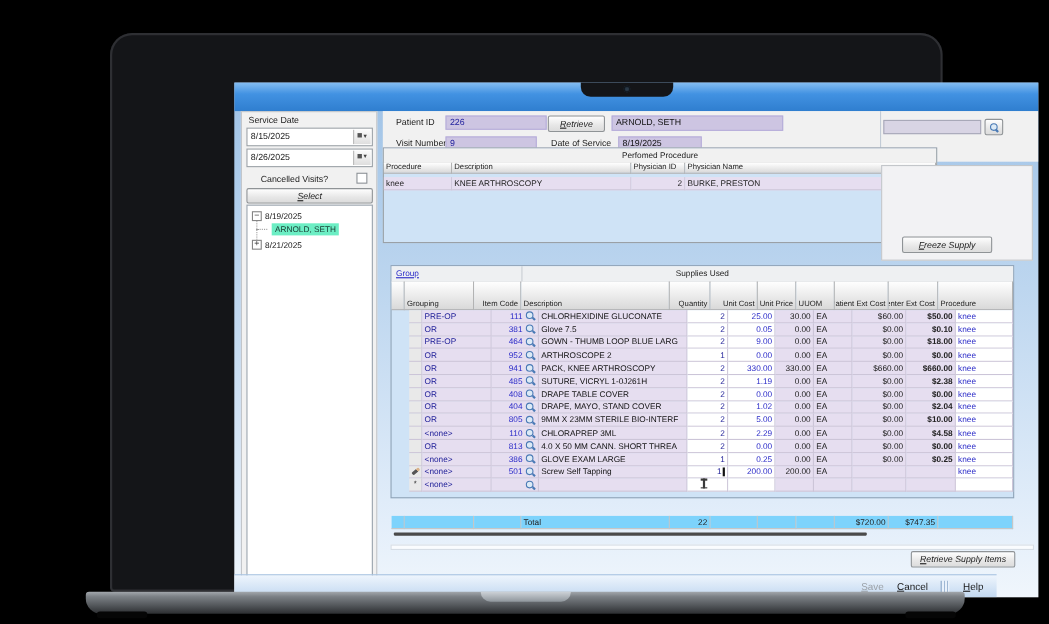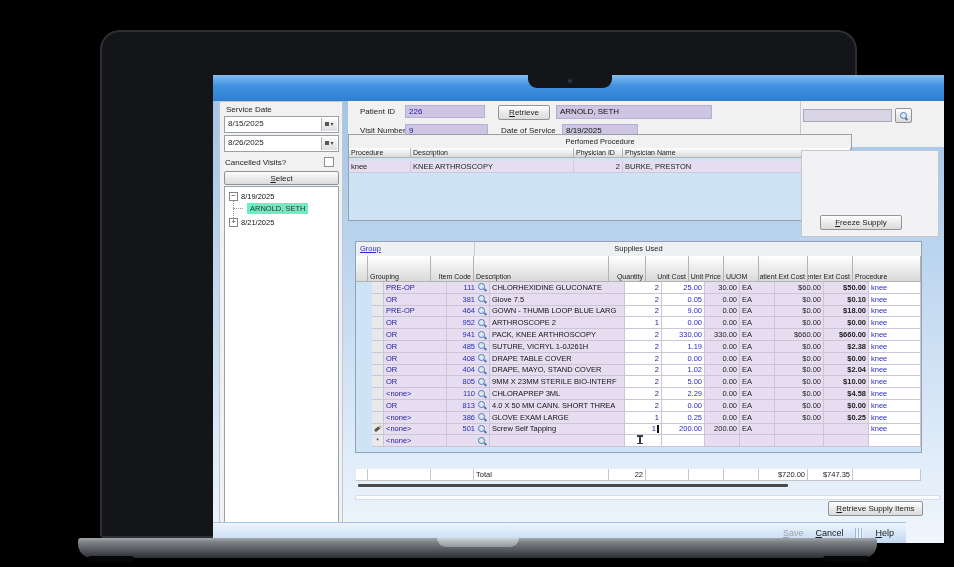--- a/index.html
+++ b/index.html
@@ -23,21 +23,21 @@
   .foot.l{left:88px}.foot.r{left:823px}
   
   .titlebar{position:absolute;left:0;top:0;width:731px;height:26px;
         background:linear-gradient(180deg,#85bdf1 0%,#4292e2 40%,#2f7ecf 100%);}
   .panel{position:absolute;background:#f1f1f1;border:1px solid #c3c6ca;box-sizing:border-box;}
   .lbl{position:absolute;font-size:8px;color:#1c1c1c;white-space:nowrap;}
   .field{position:absolute;background:#cdc5e2;border:1px solid #b6addA;box-sizing:border-box;
          font-size:8px;color:#22229e;padding:1px 3px;white-space:nowrap;overflow:hidden;}
   .btn{position:absolute;background:linear-gradient(180deg,#fefefe,#e7e7e7 60%,#dcdcdc);
        border:1px solid #8f9396;border-radius:2px;font-size:8px;color:#1c1c1c;
-       text-align:center;box-sizing:border-box;font-family:"Liberation Sans",sans-serif;padding:0;}
+       text-align:center;box-sizing:border-box;font-family:"Liberation Sans",sans-serif;padding:0;font-style:italic;}
   .mn{display:block;line-height:13px;}
   .mn::first-letter{text-decoration:underline;}
   
   .datebox{position:absolute;left:4px;width:115px;height:17px;background:#fff;border:1px solid #9aa0a6;
            box-sizing:border-box;font-size:8px;color:#1c1c1c;padding:2px 3px;}
   .dd{position:absolute;right:1px;top:1px;width:15px;height:13px;background:linear-gradient(#fbfbfb,#dedede);
       border-left:1px solid #b5b5b5;font-size:6px;color:#444;text-align:center;line-height:13px;}
   .dd::before{content:"";display:inline-block;width:4px;height:4px;background:#555;margin-right:1px;}
   .chk{position:absolute;width:10px;height:10px;background:#fff;border:1px solid #8a8f94;box-sizing:border-box;}
   .treebox{position:absolute;left:4px;top:84px;width:115px;height:348px;background:#fff;
@@ -88,21 +88,21 @@
   .c-proc{background:#fff;color:#2a2ac8;}
   .mag{position:relative;display:inline-block;width:10px;height:10px;flex:0 0 10px;}
   .mag::before{content:"";position:absolute;left:1px;top:1px;width:5px;height:5px;border:1px solid #4a7ab5;
                border-radius:50%;background:#dceaf6;}
   .mag::after{content:"";position:absolute;left:6.5px;top:7px;width:3px;height:1.5px;background:#4a7ab5;
               transform:rotate(45deg);}
   .pencil{display:inline-block;width:8px;height:3px;border-radius:1px;transform:rotate(-40deg);
           background:linear-gradient(90deg,#555 65%,#d9b38c 65%);}
   .caret{display:inline-block;width:2px;height:8px;background:#111;margin-left:1px;}
   .totalrow{position:absolute;left:0;top:227px;right:0;}
-  .totalrow .cell{background:#ffffff;border-color:#c6c6c6;color:#222;height:12px;}
+  .totalrow .cell{background:#7dd3fc;border-color:#c6c6c6;color:#222;height:12px;}
   .hscroll{position:absolute;left:2px;top:242px;height:3px;width:430px;background:#4a4a4a;border-radius:1px;}
   .ibeam{position:absolute;left:283px;top:193px;width:1.5px;height:9px;background:#3a3a3a;}
   .ibeam::before,.ibeam::after{content:"";position:absolute;left:-2px;width:5.5px;height:1.5px;background:#3a3a3a;}
   .ibeam::before{top:0}.ibeam::after{bottom:0}
   
   .whitestrip{position:absolute;left:142px;top:420px;width:585px;height:5px;background:#fafcfe;border:1px solid #d6dde5;box-sizing:border-box;}
   .footerbar{position:absolute;left:0;top:447px;width:693px;height:21px;
              background:linear-gradient(180deg,#eef5fd,#c2d8f0);border-top:1px solid #a9c4e2;
              display:flex;justify-content:flex-end;align-items:center;gap:12px;padding-right:12px;box-sizing:border-box;padding-left:41px;}
   .flink{font-size:9px;color:#1a1a1a;display:inline-block;}
@@ -122,39 +122,39 @@
       <div class="panel" style="left:6px;top:26px;width:124px;height:438px;">
         <div class="lbl" style="left:6px;top:3px;">Service Date</div>
         <div class="datebox" style="top:14px;">
           <span>8/15/2025</span>
           <span class="dd">▾</span>
         </div>
         <div class="datebox" style="top:33px;">
           <span>8/26/2025</span>
           <span class="dd">▾</span>
         </div>
-        <div class="lbl" style="left:5px;top:56px;">Cancelled Visits?</div>
+        <div class="lbl" style="left:17px;top:56px;">Cancelled Visits?</div>
         <div class="chk" style="left:104px;top:55px;"></div>
         <button class="btn" style="left:4px;top:69px;width:115px;height:14px;">
           <span class="mn">Select</span>
         </button>
         <div class="treebox">
           <div class="tline" style="left:8px;top:12px;height:23px;"></div>
           <span class="exp minus" style="left:4px;top:5px;"></span>
           <div class="tnode" style="left:16px;top:5px;">8/19/2025</div>
           <div class="tline" style="left:8px;top:21px;height:1px;width:10px;border-left:none;border-top:1px dotted #9a9a9a;"></div>
           <div class="tnode" style="left:22px;top:17px;"><span class="hl">ARNOLD, SETH</span></div>
           <span class="exp plus" style="left:4px;top:31px;"></span>
           <div class="tnode" style="left:16px;top:31px;">8/21/2025</div>
         </div>
       </div>
 
       <div class="panel" style="left:135px;top:26px;width:596px;height:46px;border:none;">
         <div class="lbl" style="left:12px;top:6px;">Patient ID</div>
-        <div class="field" style="left:57px;top:4px;width:80px;height:13px;">226</div>
+        <div class="field" style="left:57px;top:4px;width:92px;height:13px;">226</div>
         <button class="btn" style="left:150px;top:4px;width:52px;height:15px;">
           <span class="mn">Retrieve</span>
         </button>
         <div class="field" style="left:208px;top:4px;width:156px;height:14px;color:#111;">ARNOLD, SETH</div>
         <div class="lbl" style="left:12px;top:25px;">Visit Number</div>
         <div class="field" style="left:57px;top:23px;width:83px;height:13px;">9</div>
         <div class="lbl" style="left:153px;top:25px;">Date of Service</div>
         <div class="field" style="left:214px;top:23px;width:76px;height:13px;color:#111;">8/19/2025</div>
         <div class="vdiv" style="left:452px;top:0;height:46px;"></div>
         <div class="field" style="left:455px;top:8px;width:89px;height:13px;background:#d8d4e4;border-color:#a8a8b8;"></div>

